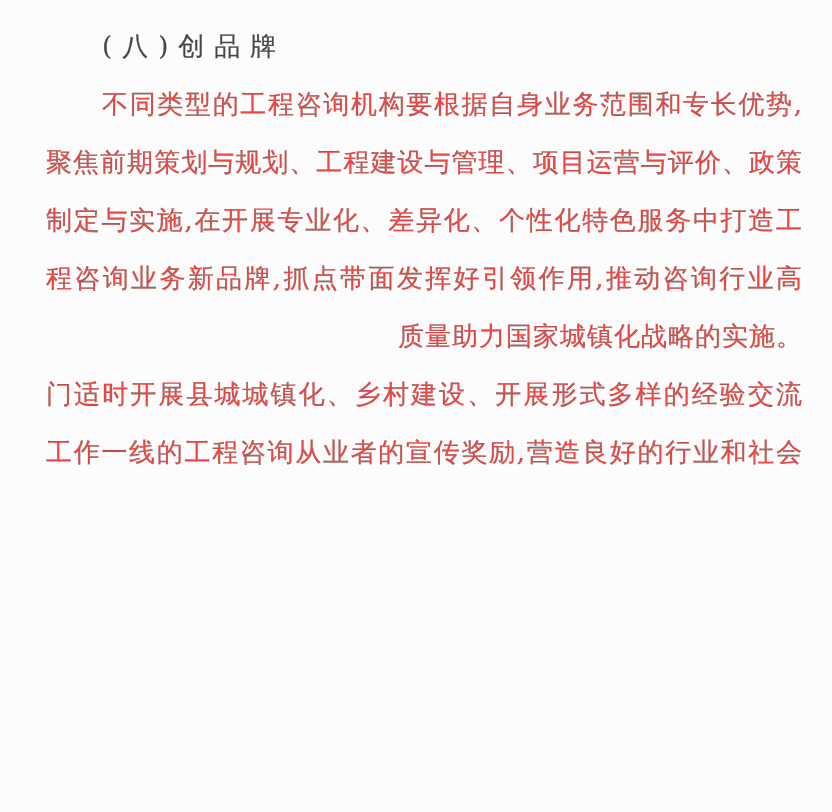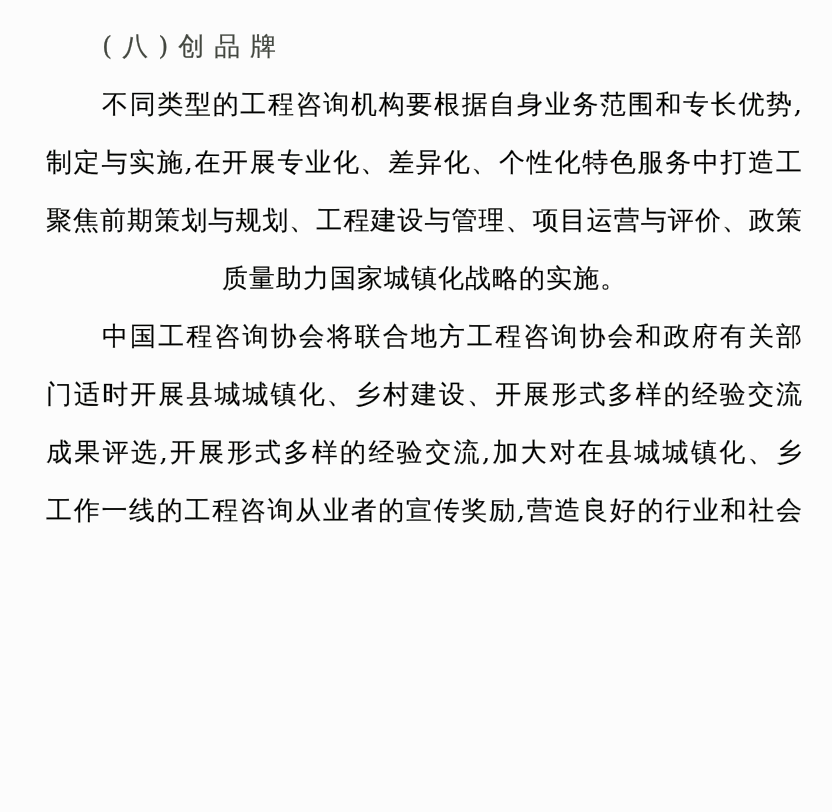--- a/index.html
+++ b/index.html
@@ -24,50 +24,49 @@
     position: absolute;
     left: 40px;
     top: 17px;
     width: 757px;
   }
   .line {
     height: 58px;
     line-height: 58px;
     font-size: 26px;
     letter-spacing: 1px;
-    color: #000000;
+    color: #ef4444;
     white-space: nowrap;
     -webkit-text-stroke: 0.2px #5a5e55;
   }
   .line.just {
     white-space: normal;
     text-align: justify;
     text-align-last: justify;
     text-justify: inter-character;
   }
   .line.indent {
     padding-left: 56px;
   }
   .line.heading {
     padding-left: 56px;
     letter-spacing: 10px;
     color: #434740;
   }
   .line.align-left {
-    text-align: center;
+    text-align: right;
   }
 </style>
 </head>
 <body>
 
 <div class="doc-page">
   <div class="doc-content">
     <div class="line heading">(八)创品牌</div>
     <div class="line just indent">不同类型的工程咨询机构要根据自身业务范围和专长优势,</div>
+    <div class="line just">聚焦前期策划与规划、工程建设与管理、项目运营与评价、政策</div>
     <div class="line just">制定与实施,在开展专业化、差异化、个性化特色服务中打造工</div>
-    <div class="line just">聚焦前期策划与规划、工程建设与管理、项目运营与评价、政策</div>
+    <div class="line just">程咨询业务新品牌,抓点带面发挥好引领作用,推动咨询行业高</div>
     <div class="line align-left">质量助力国家城镇化战略的实施。</div>
-    <div class="line just indent">中国工程咨询协会将联合地方工程咨询协会和政府有关部</div>
     <div class="line just">门适时开展县城城镇化、乡村建设、开展形式多样的经验交流</div>
-    <div class="line just">成果评选,开展形式多样的经验交流,加大对在县城城镇化、乡</div>
     <div class="line just">工作一线的工程咨询从业者的宣传奖励,营造良好的行业和社会</div>
   </div>
 </div>
 
 </body></html>

